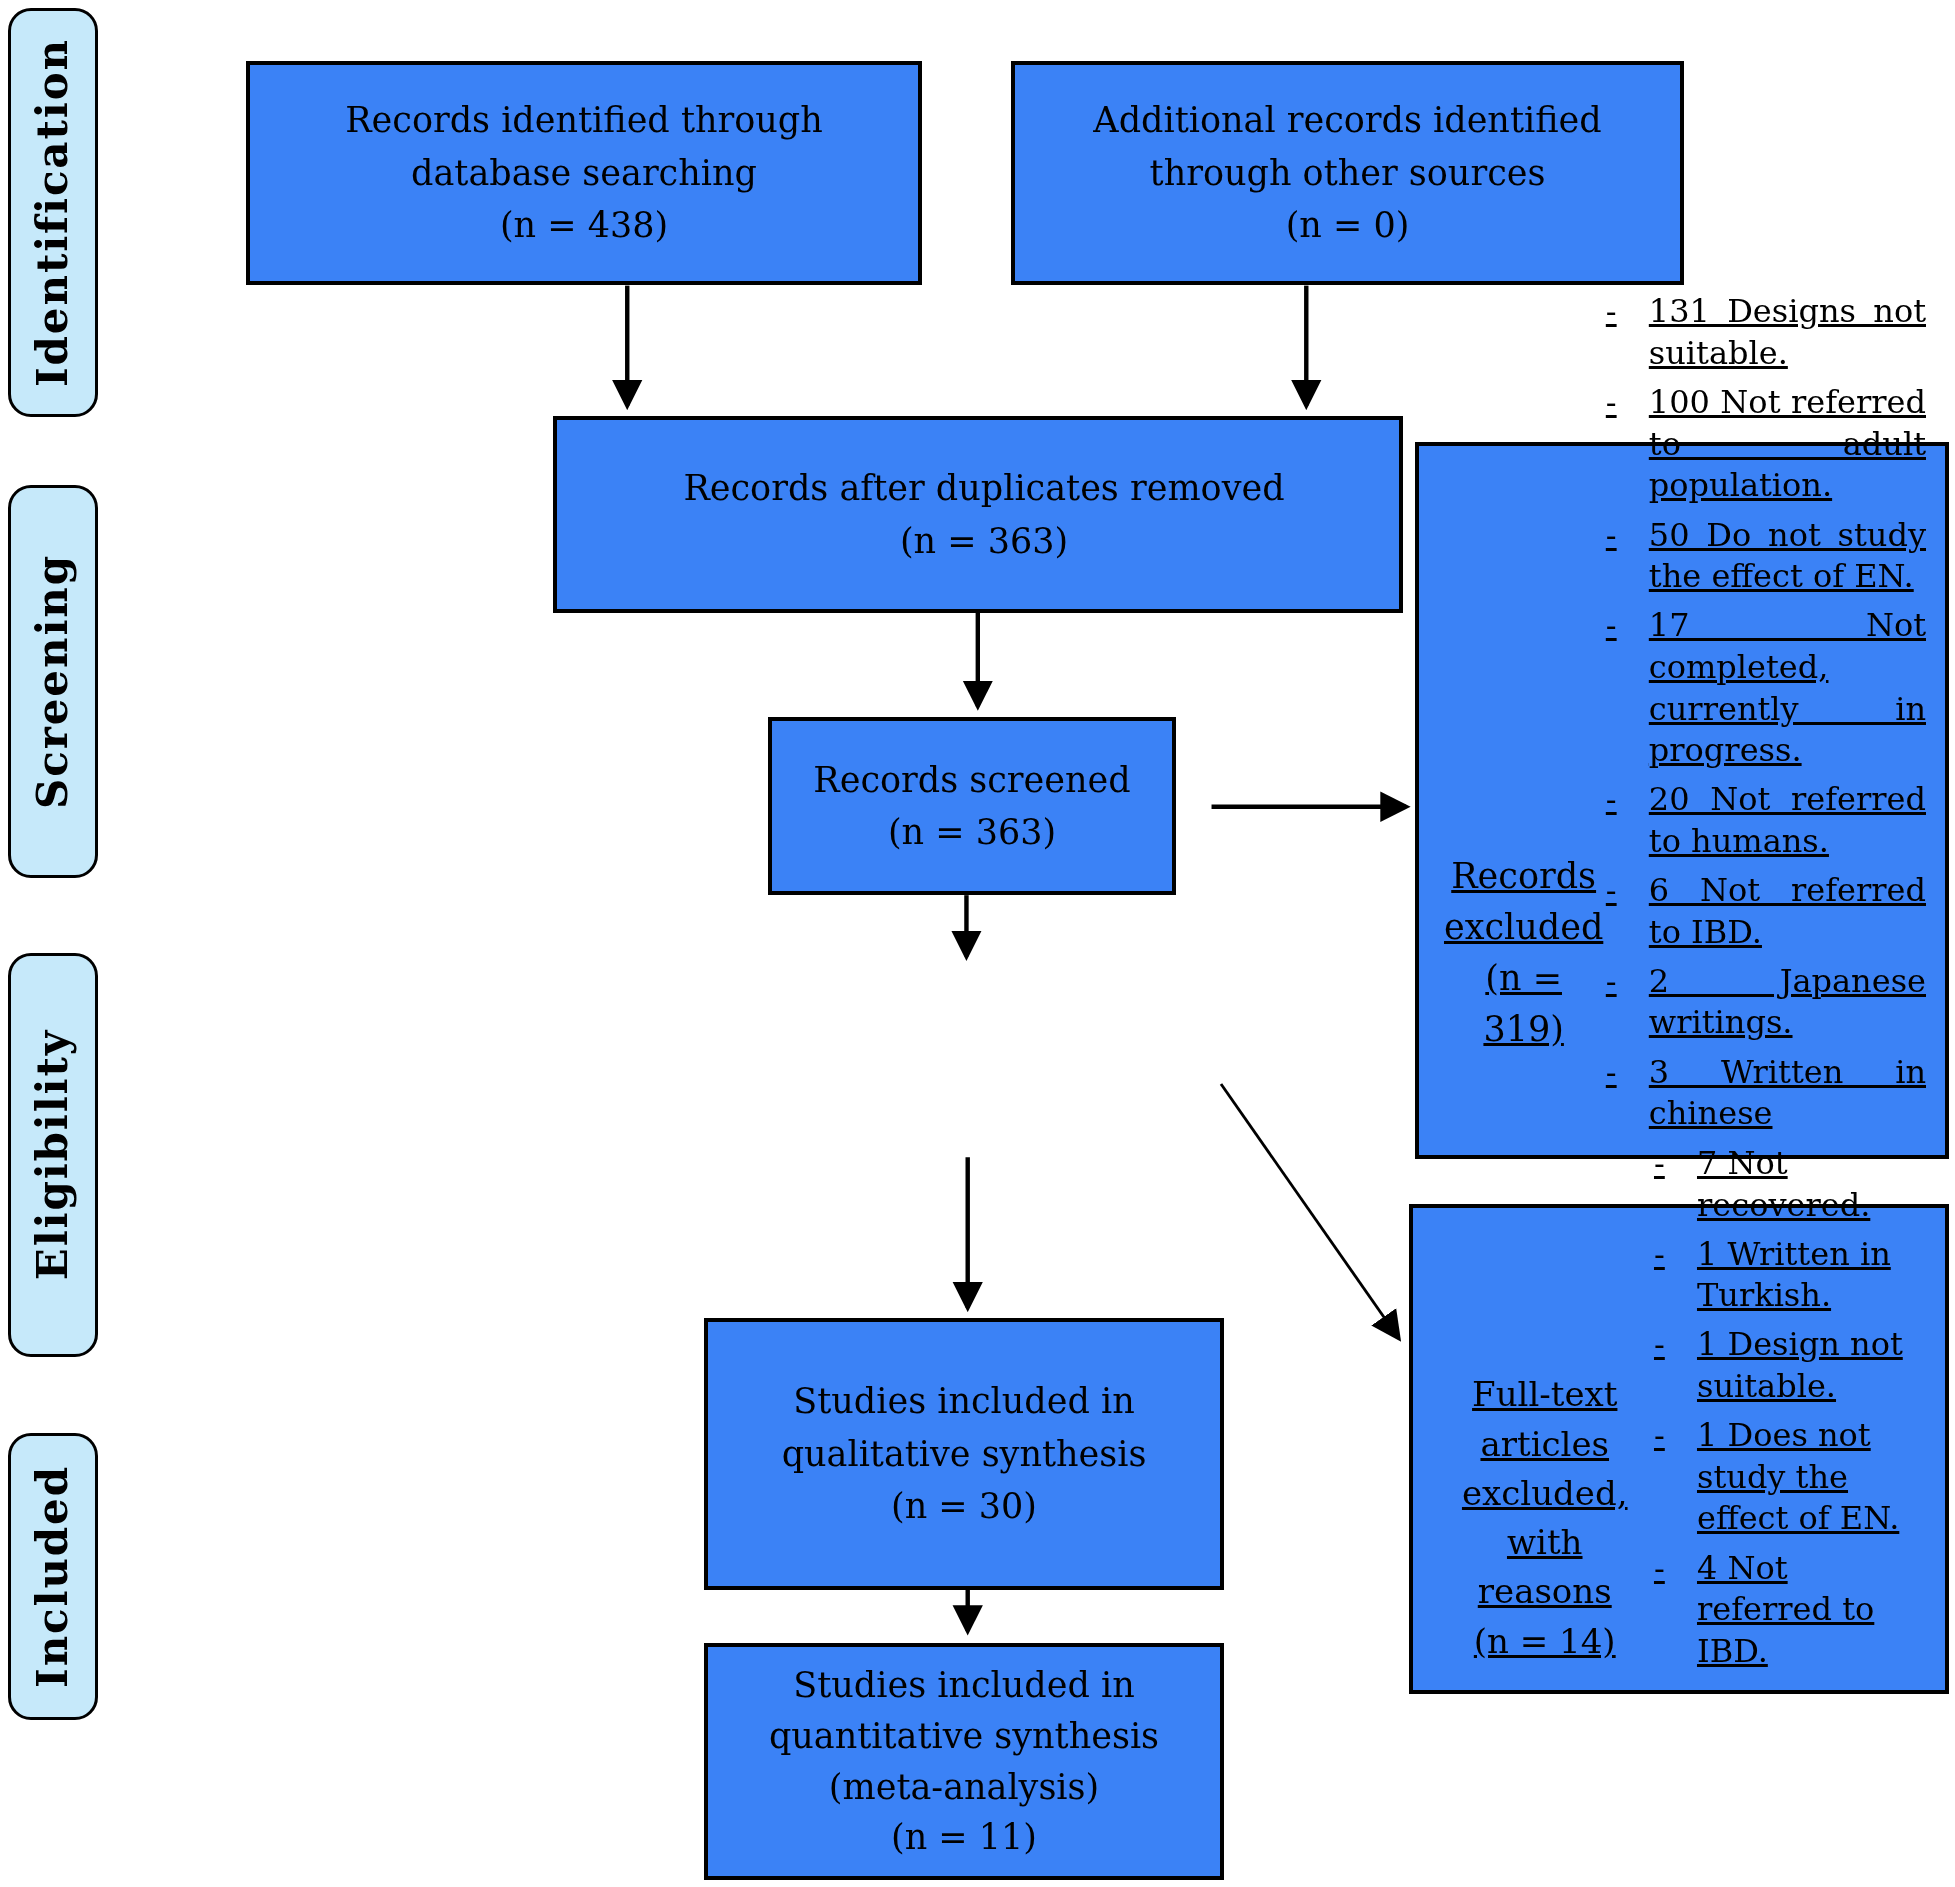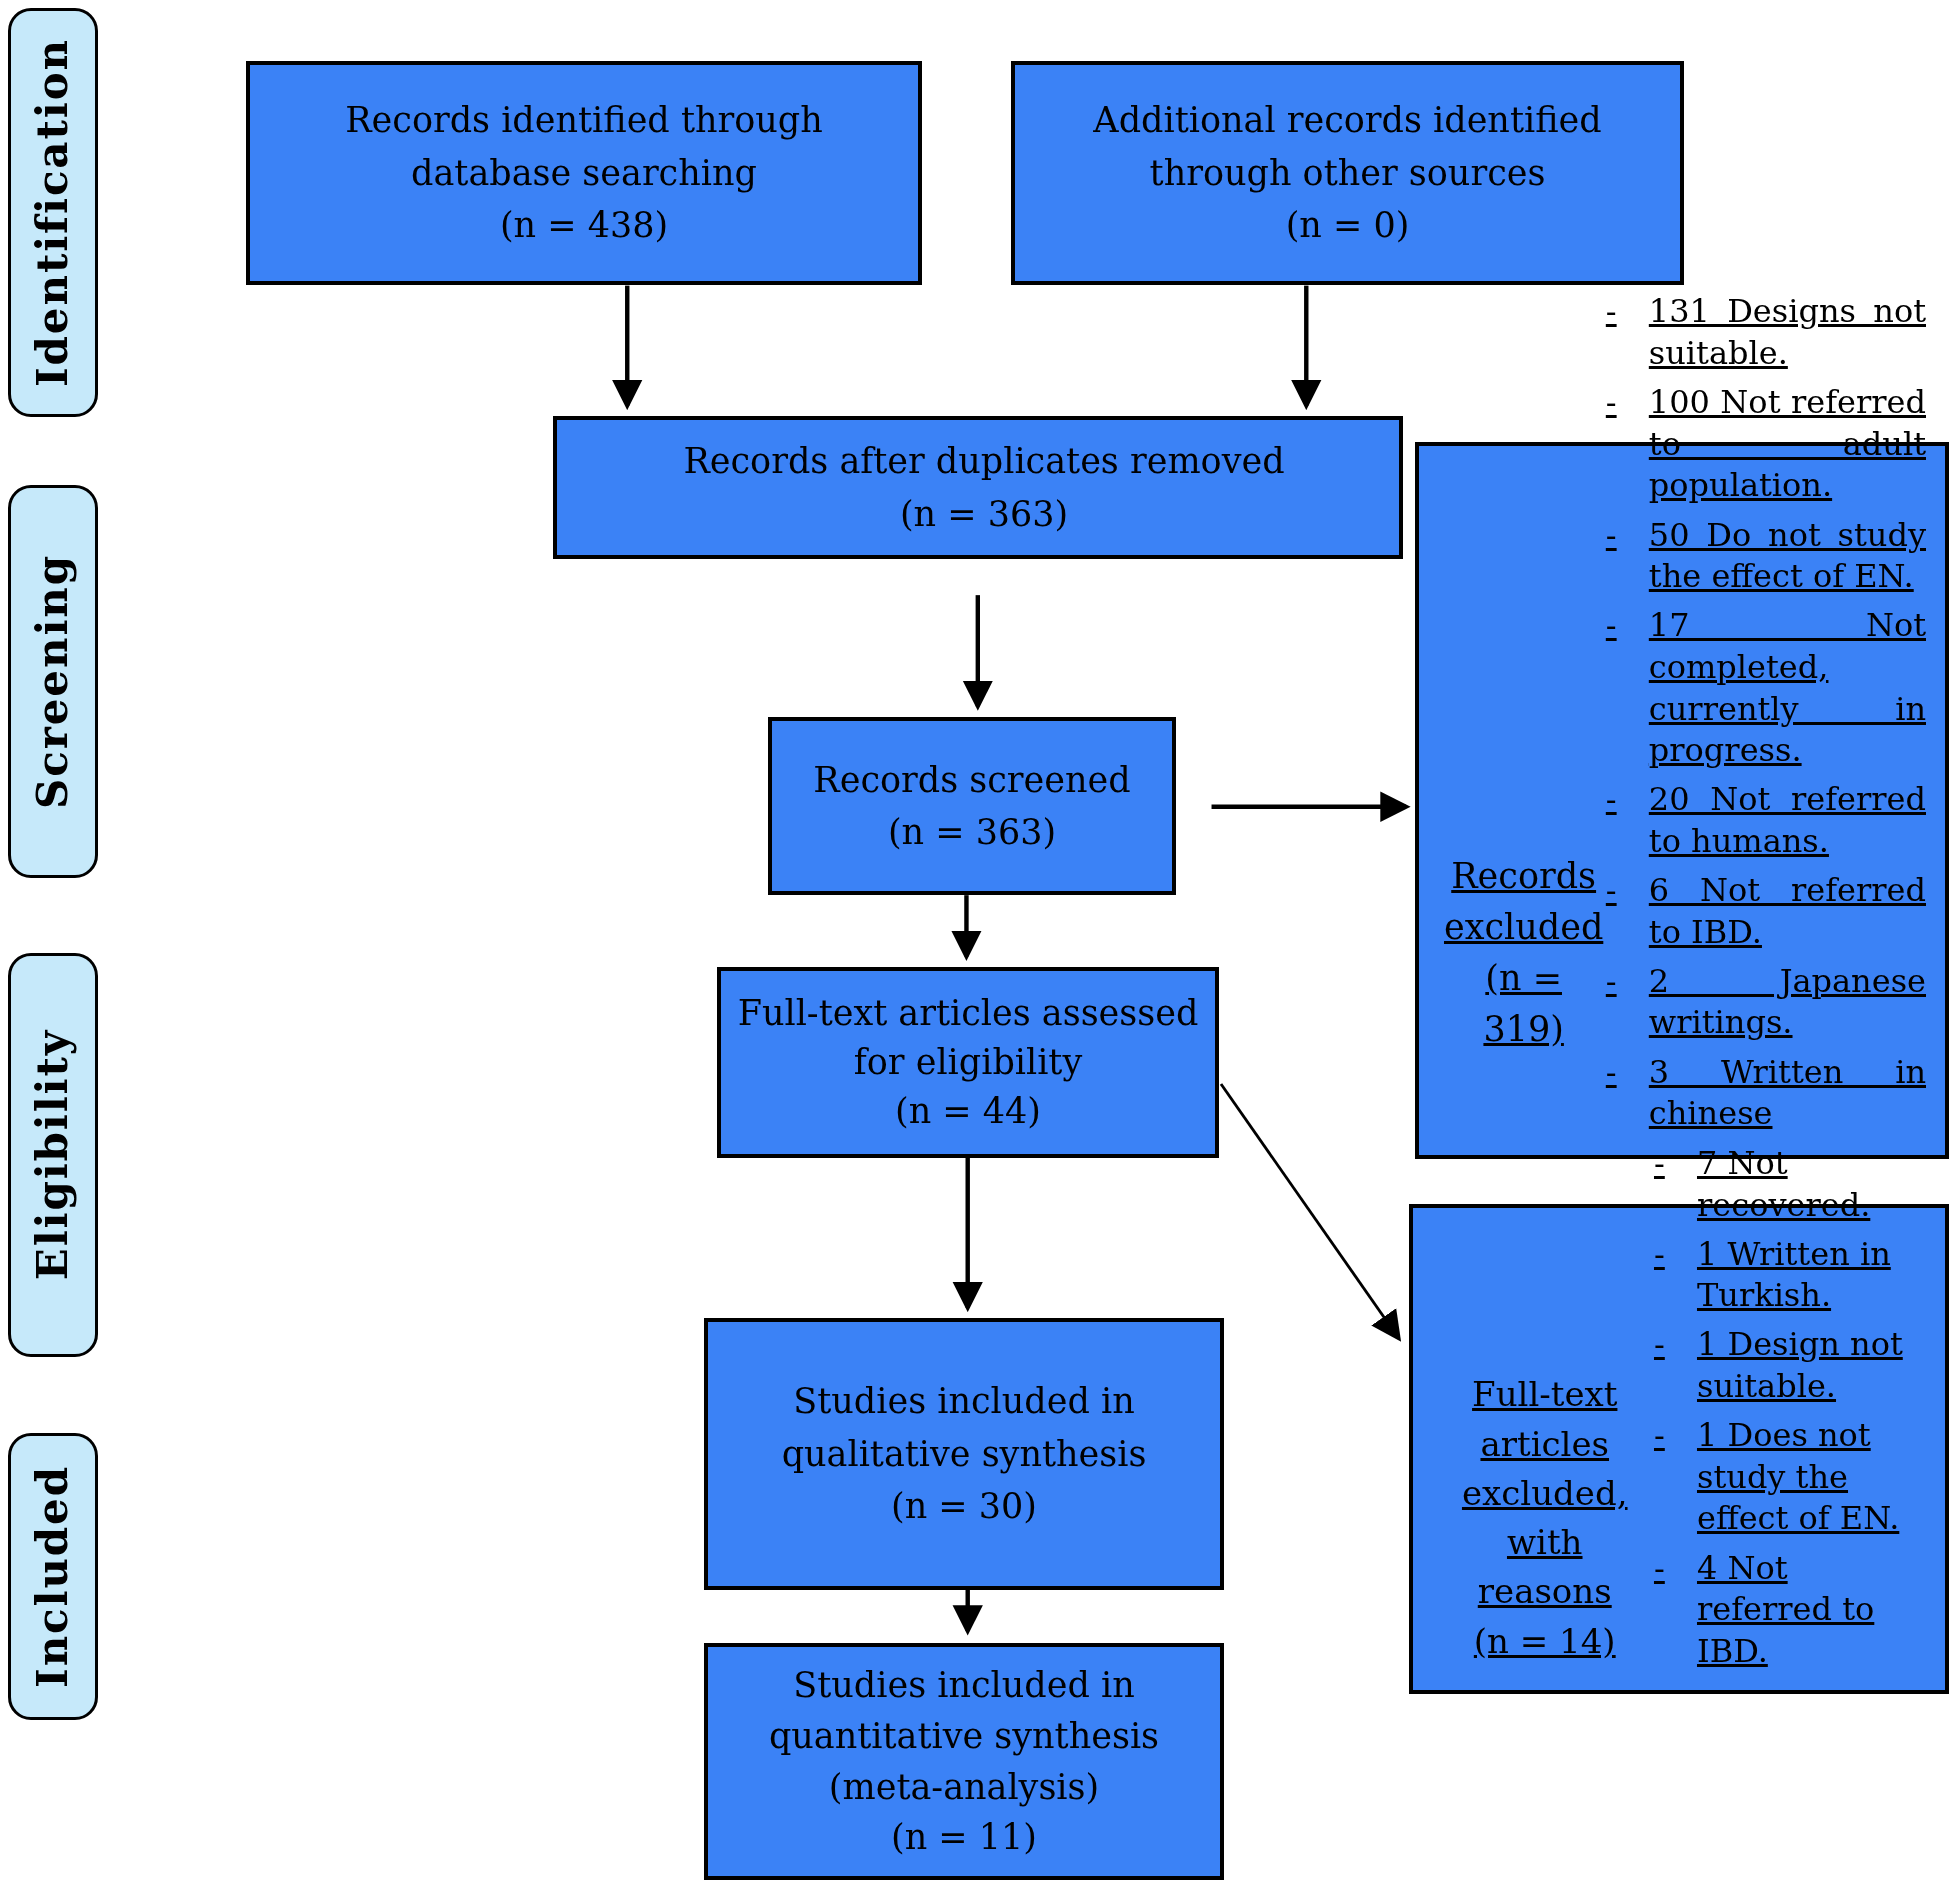--- a/index.html
+++ b/index.html
@@ -83,21 +83,21 @@
 database searching
 (n = 438)</span>
   </div>
 
   <div class="fbox" id="box-additional" style="left:1011px;top:61px;width:673px;height:224px;">
     <span class="lines">Additional records identified
 through other sources
 (n = 0)</span>
   </div>
 
-  <div class="fbox" id="box-dedup" style="left:553px;top:416px;width:850px;height:143px;padding-left:12px;">
+  <div class="fbox" id="box-dedup" style="left:553px;top:416px;width:850px;height:197px;padding-left:12px;">
     <span class="lines">Records after duplicates removed
 (n = 363)</span>
   </div>
 
   <div class="fbox" id="box-screened" style="left:720px;top:717px;width:408px;height:178px;margin-left:48px;">
     <span class="lines">Records screened
 (n = 363)</span>
   </div>
 
   <div class="fbox sidebox" id="box-records-excluded" style="left:1415px;top:442px;width:534px;height:717px;">
@@ -132,25 +132,20 @@
           <span class="dash">-</span>
           <span class="btxt">2 Japanese writings.</span>
         </div>
         <div class="bullet">
           <span class="dash">-</span>
           <span class="btxt">3 Written in chinese</span>
         </div>
       </div>
   </div>
 
-  <div class="fbox" id="box-fulltext" style="left:717px;top:967px;width:502px;height:191px;">
-    <span class="lines">Full-text articles assessed
-for eligibility
-(n = 44)</span>
-  </div>
 
   <div class="fbox sidebox" id="box-fulltext-excluded" style="left:1409px;top:1204px;width:540px;height:490px;">
     <span class="side-title">Full-text articles excluded,
 with reasons
 (n = 14)</span>
     <div class="bullets">
         <div class="bullet">
           <span class="dash">-</span>
           <span class="btxt">7 Not recovered.</span>
         </div>

